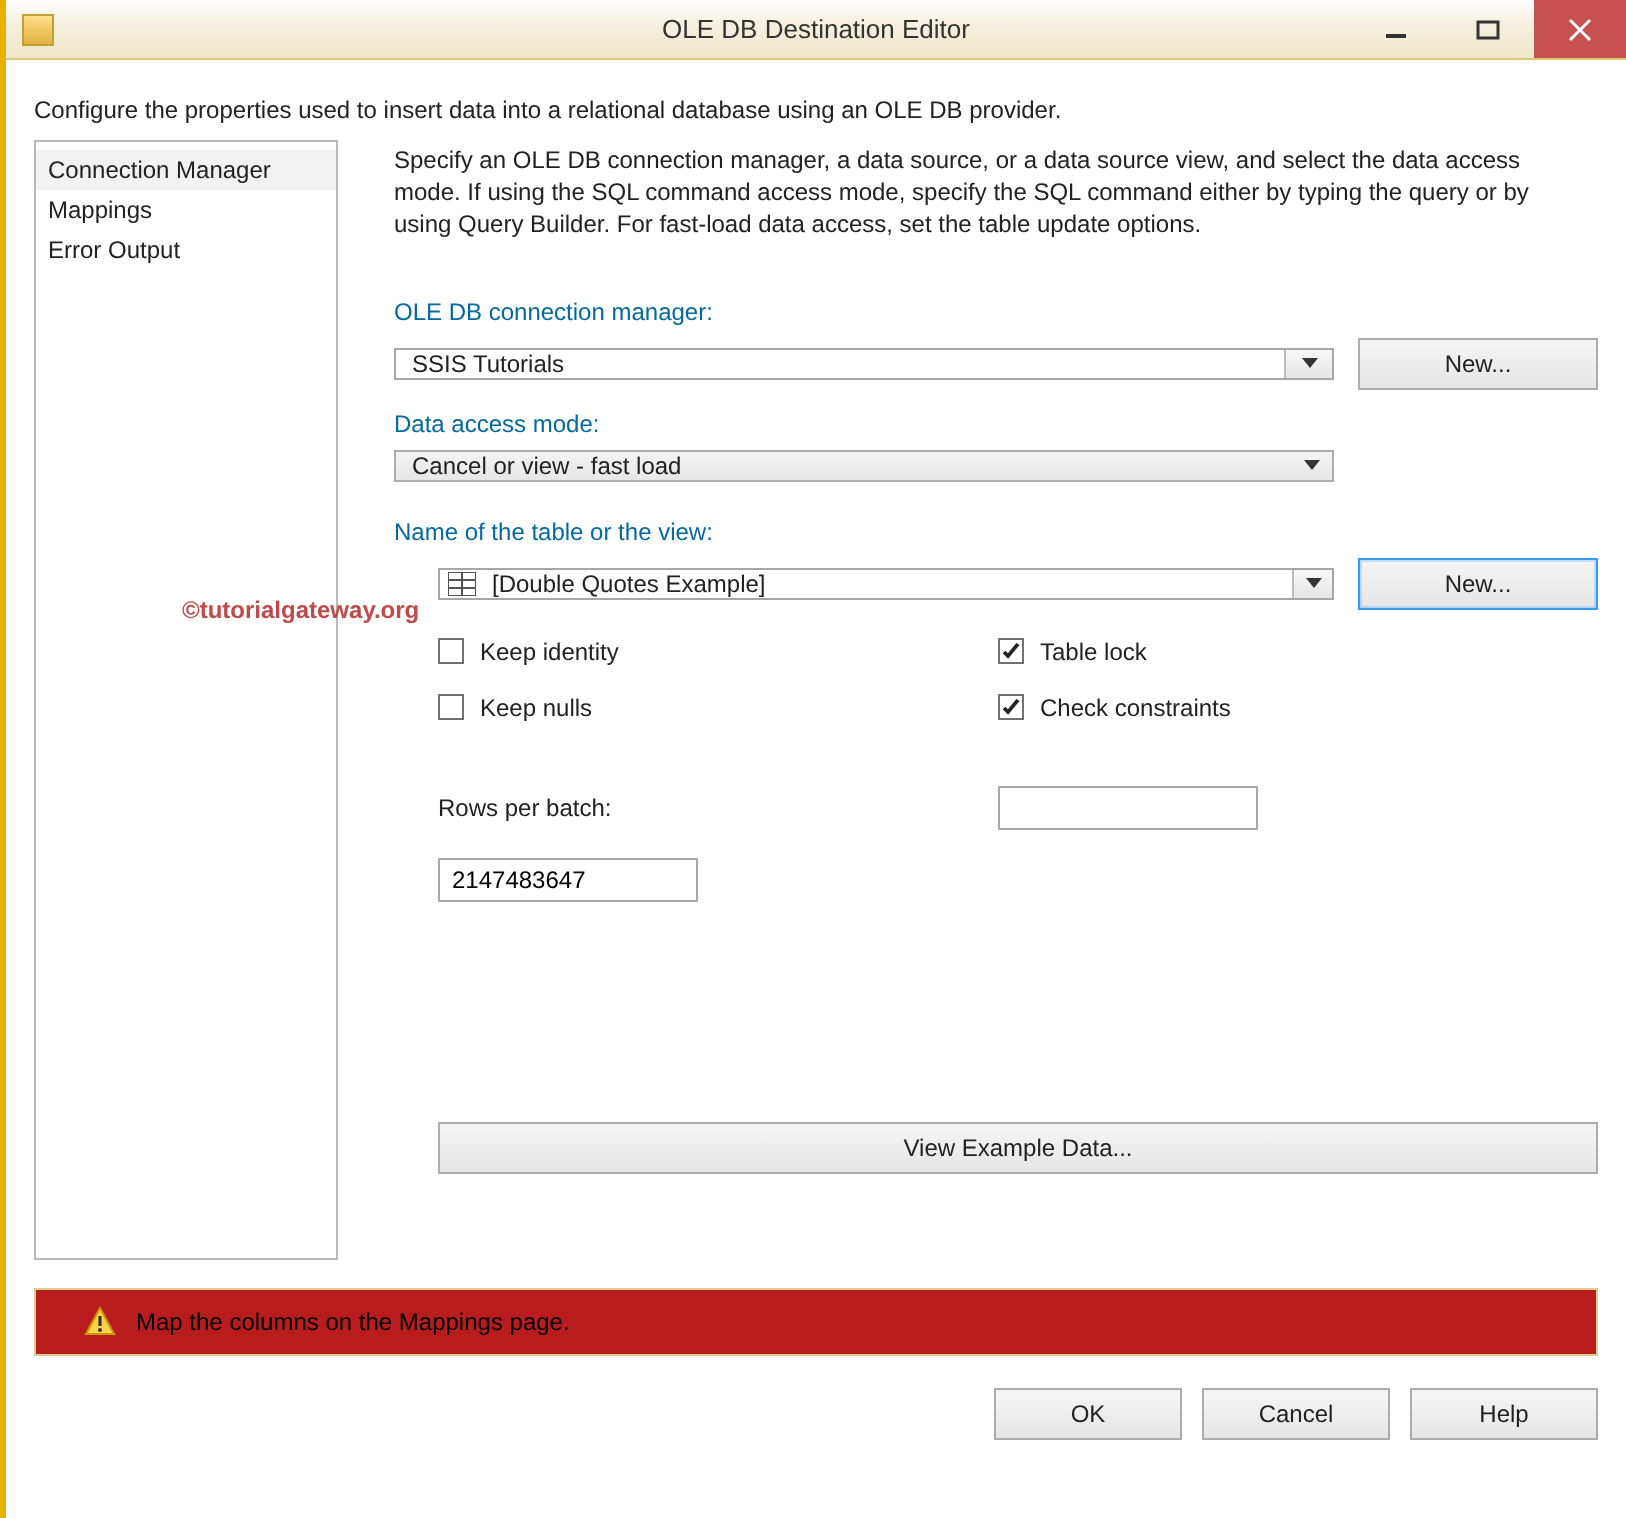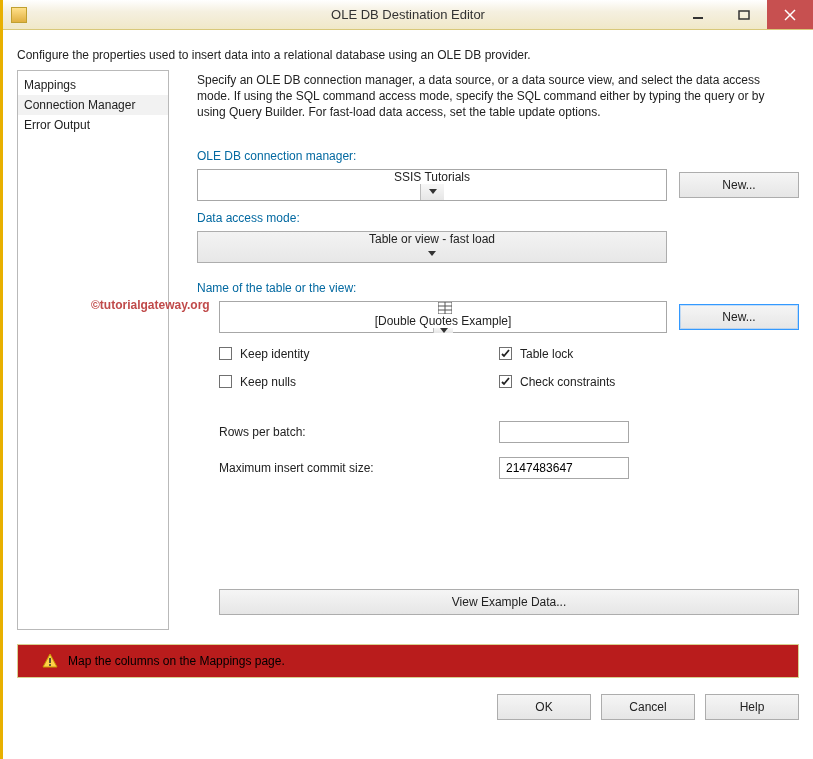--- a/index.html
+++ b/index.html
@@ -23,21 +23,21 @@
   .sidebar-item.selected { background: #f2f2f2; }
 
   .main { flex: 1; padding: 0 0 0 28px; position: relative; }
   .desc { color: #222; line-height: 1.35; margin-bottom: 28px; padding-right: 6px; padding-top: 2px; }
 
   .field-label { color: #0369a1; margin: 4px 0 6px 0; }
 
   .row { display: flex; align-items: center; gap: 12px; margin-bottom: 10px; }
   .row .control-area { flex: 1; }
 
-  .combo { display: flex; border: 1px solid #a7a7a7; background: #fff; height: 32px; align-items: center; flex-direction: column; }
+  .combo { display: flex; border: 1px solid #a7a7a7; background: #fff; height: 16px; align-items: center; }
   .combo .combo-text { flex: 1; padding: 0 8px; color: #222; }
   .combo .combo-arrow { width: 20px; height: 100%; background: linear-gradient(#f7f7f7,#e6e6e6); border-left: 1px solid #bcbcbc; display: flex; align-items: center; justify-content: center; }
   .combo .combo-arrow.big { width: 24px; }
   .combo.flat { background: linear-gradient(#f3f3f3,#e7e7e7); border: 1px solid #adadad; }
   .combo.flat .combo-arrow { background: transparent; border-left: none; }
   .combo .table-icon { width: 14px; height: 12px; margin-left: 4px; display: inline-block; }
   .combo .table-icon svg { display: block; }
 
   .btn { min-width: 120px; height: 26px; background: linear-gradient(#f5f5f5,#e6e6e6); border: 1px solid #adadad; color: #222; display: flex; align-items: center; justify-content: center; cursor: default; }
   .btn.highlight { border: 1px solid #3399ff; box-shadow: inset 0 0 0 1px rgba(51,153,255,.25); }
@@ -90,22 +90,22 @@
           <line x1="11" y1="1" x2="1" y2="11" stroke="#fff" stroke-width="1.5"></line>
         </svg>
     </div>
   </div>
 </div>
 
 <div class="subtitle">Configure the properties used to insert data into a relational database using an OLE DB provider.</div>
 
 <div class="content-wrap">
   <div class="sidebar">
+    <div class="sidebar-item selected">Connection Manager</div>
     <div class="sidebar-item">Mappings</div>
-    <div class="sidebar-item selected">Connection Manager</div>
     <div class="sidebar-item">Error Output</div>
   </div>
 
   <div class="main">
     <div class="watermark">©tutorialgateway.org</div>
 
     <div class="desc">Specify an OLE DB connection manager, a data source, or a data source view, and select the data access mode. If using the SQL command access mode, specify the SQL command either by typing the query or by using Query Builder. For fast-load data access, set the table update options.</div>
 
     <div class="field-label">OLE DB connection manager:</div>
     <div class="row">
@@ -117,21 +117,21 @@
             </div>
         </div>
       </div>
       <div class="btn">New...</div>
     </div>
 
     <div class="field-label">Data access mode:</div>
     <div class="row">
       <div class="control-area">
         <div class="combo flat">
-          <div class="combo-text">Table or view - fast load</div>
+          <div class="combo-text">Cancel or view - fast load</div>
           <div class="combo-arrow">
               <div class="tri"></div>
             </div>
         </div>
       </div>
       <div style="min-width:120px"></div>
     </div>
 
     <div class="field-label" style="margin-top:18px">Name of the table or the view:</div>
     <div class="row" style="margin-left:22px">
@@ -183,21 +183,20 @@
           <span>Check constraints</span>
         </div>
       </div>
     </div>
 
     <div class="input-row" style="margin-left:22px">
       <div class="lbl">Rows per batch:</div>
       <input type="text" value="" style="">
     </div>
     <div class="input-row" style="margin-left:22px; margin-top:14px">
-      <div class="lbl">Maximum insert commit size:</div>
       <input type="text" value="2147483647" style="">
     </div>
 
     <div class="view-data-btn" style="margin-left:22px">
       <div class="btn wide">View Example Data...</div>
     </div>
   </div>
 </div>
 
 <div class="status-bar">

